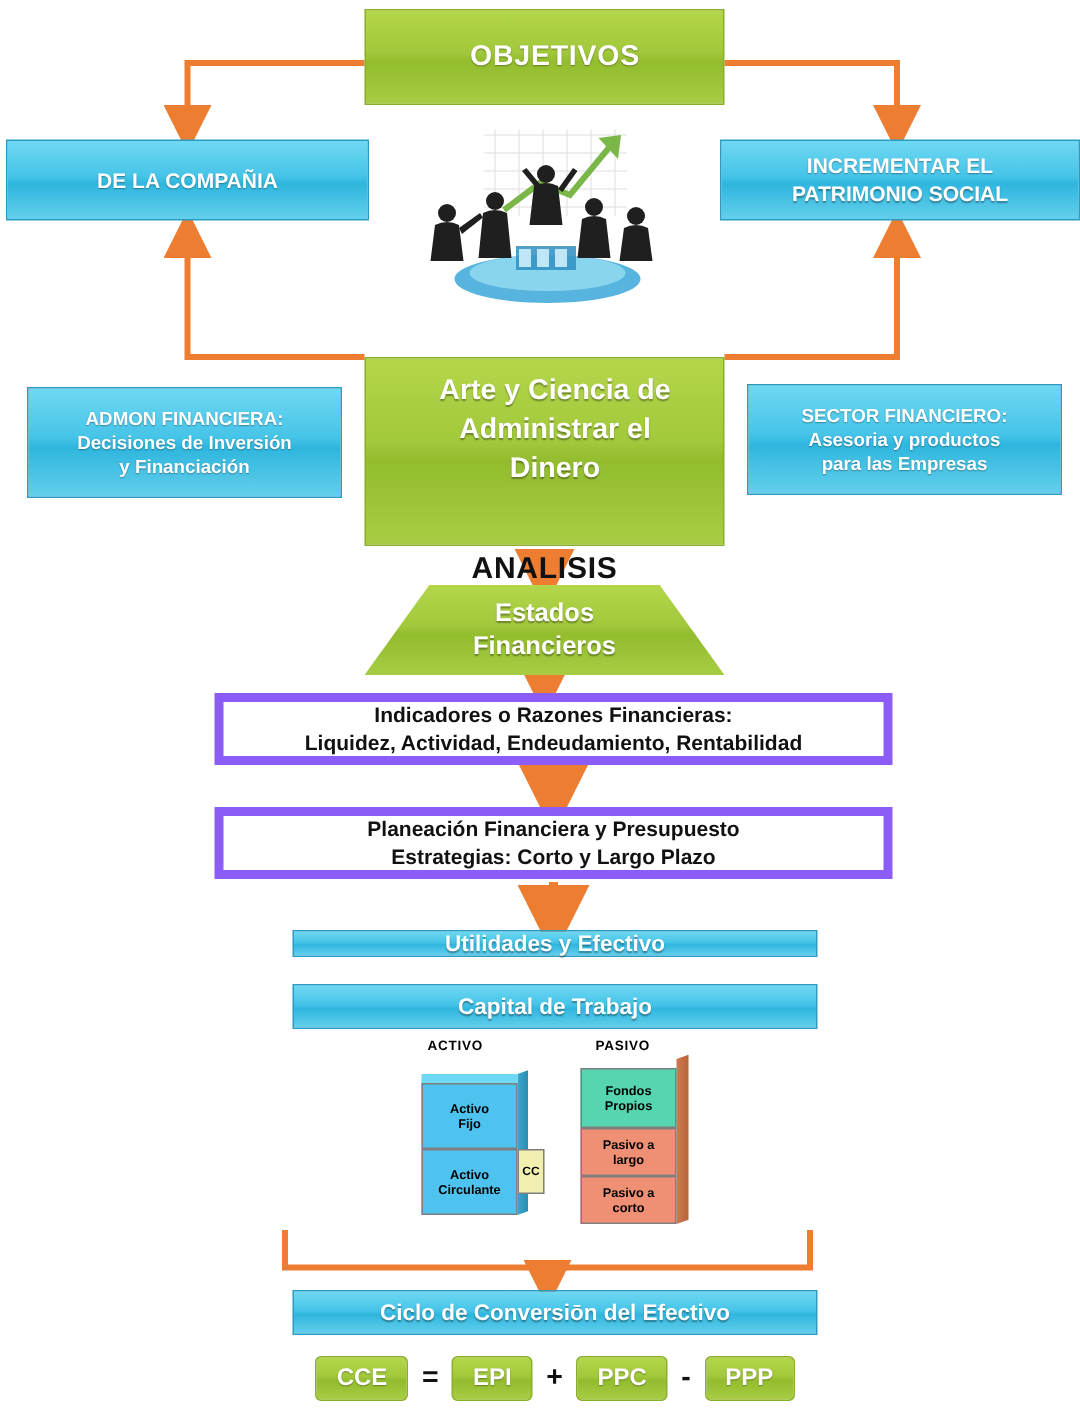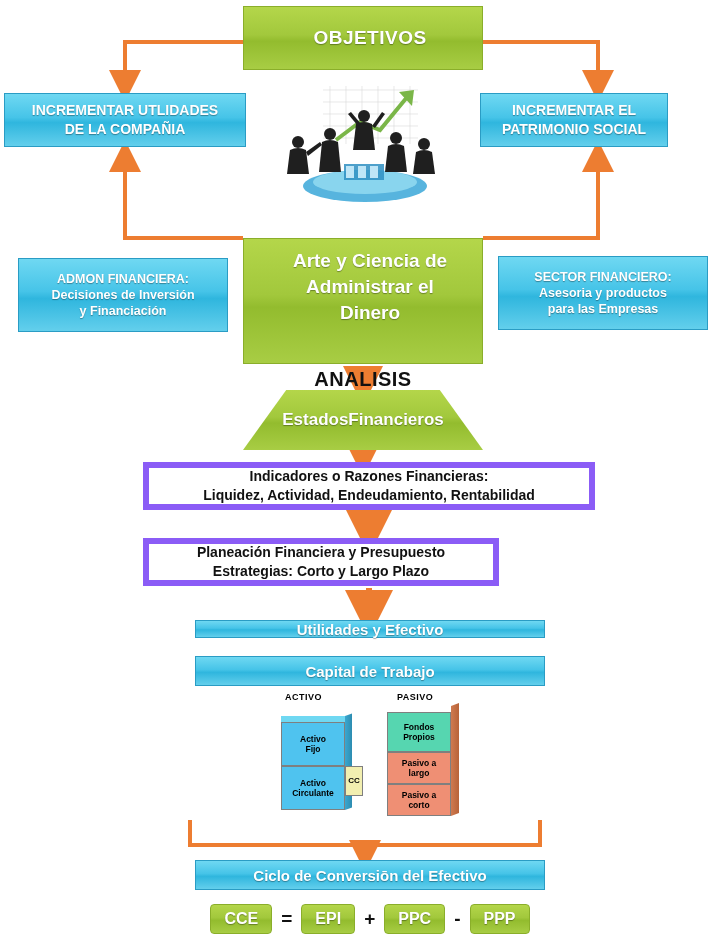--- a/index.html
+++ b/index.html
@@ -62,21 +62,21 @@
 
   
   #objetivos {
     left: 243px; top: 6px; width: 240px; height: 64px;
   }
   
   #incr-utilidades {
     left: 4px; top: 93px; width: 242px; height: 54px;
   }
   #incr-patrimonio {
-    left: 480px; top: 93px; width: 188px; height: 54px;
+    left: 480px; top: 93px; width: 240px; height: 54px;
   }
   
   #finanzas {
     left: 243px; top: 238px; width: 240px; height: 126px;
     justify-content: flex-start;
     padding-top: 8px;
   }
   #finanzas .kicker {
     color: #f6a12a;
     font-size: 20px;
@@ -106,36 +106,36 @@
   }
   #trapezoid {
     position: absolute;
     left: 243px; top: 390px; width: 240px; height: 60px;
   }
   #trapezoid .shape {
     width: 100%; height: 100%;
     background: linear-gradient(to bottom, #b4d64a 0%, #a2c83c 45%, #93bc2e 55%, #a8cd44 100%);
     clip-path: polygon(18% 0, 82% 0, 100% 100%, 0 100%);
     display: flex;
-    flex-direction: row;
+    flex-direction: column;
     align-items: center;
     justify-content: center;
     color: #fff;
     font-weight: bold;
     font-size: 17px;
     line-height: 22px;
     text-shadow: 0 1px 1px rgba(0,0,0,.35);
   }
   
   #indicadores {
     left: 143px; top: 462px; width: 452px; height: 48px;
     color: #111;
   }
   #planeacion {
-    left: 143px; top: 538px; width: 356px; height: 48px;
+    left: 143px; top: 538px; width: 452px; height: 48px;
     color: #111;
     text-align: center;
   }
   
   #utilidades-bar {
     left: 195px; top: 620px; width: 350px; height: 18px;
     font-size: 15px;
   }
   #capital-bar {
     left: 195px; top: 656px; width: 350px; height: 30px;
@@ -294,21 +294,20 @@
     <circle cx="156" cy="62" r="6"></circle>
     <path d="M148,70 q8,-4 16,0 l3,22 h-22 z"></path>
   </g>
 </svg>
 
 <div class="node green-box title-1" id="objetivos">
   <span>OBJETIVOS</span>
 </div>
 
 <div class="node blue-box md" id="incr-utilidades">
-  <span>INCREMENTAR UTLIDADES</span>
   <span>DE LA COMPAÑIA</span>
 </div>
 
 <div class="node blue-box md" id="incr-patrimonio">
   <span>INCREMENTAR EL</span>
   <span>PATRIMONIO  SOCIAL</span>
 </div>
 
 <div class="node green-box" id="finanzas">
   <span class="body">Arte y Ciencia de</span>

